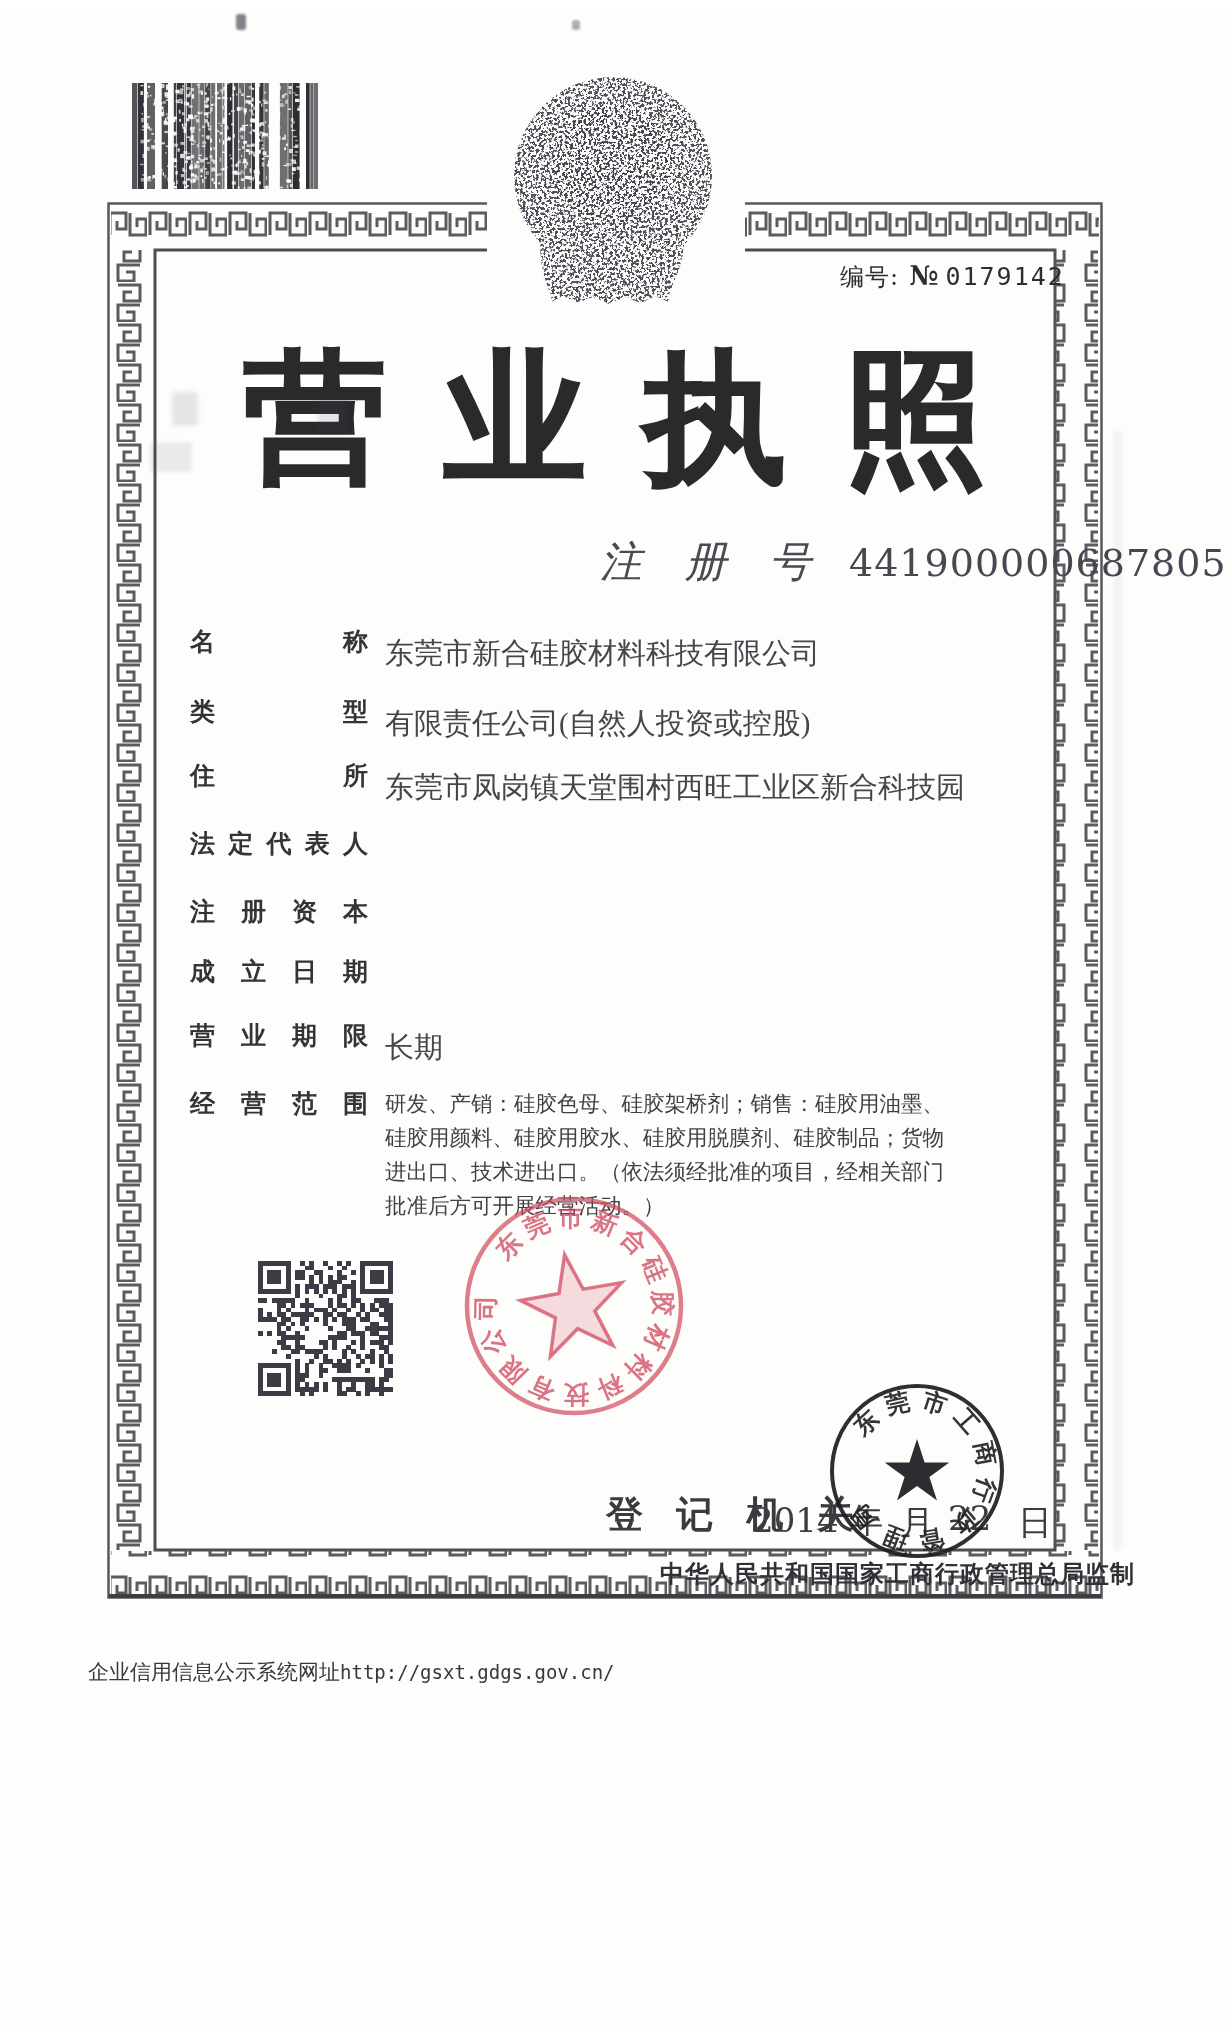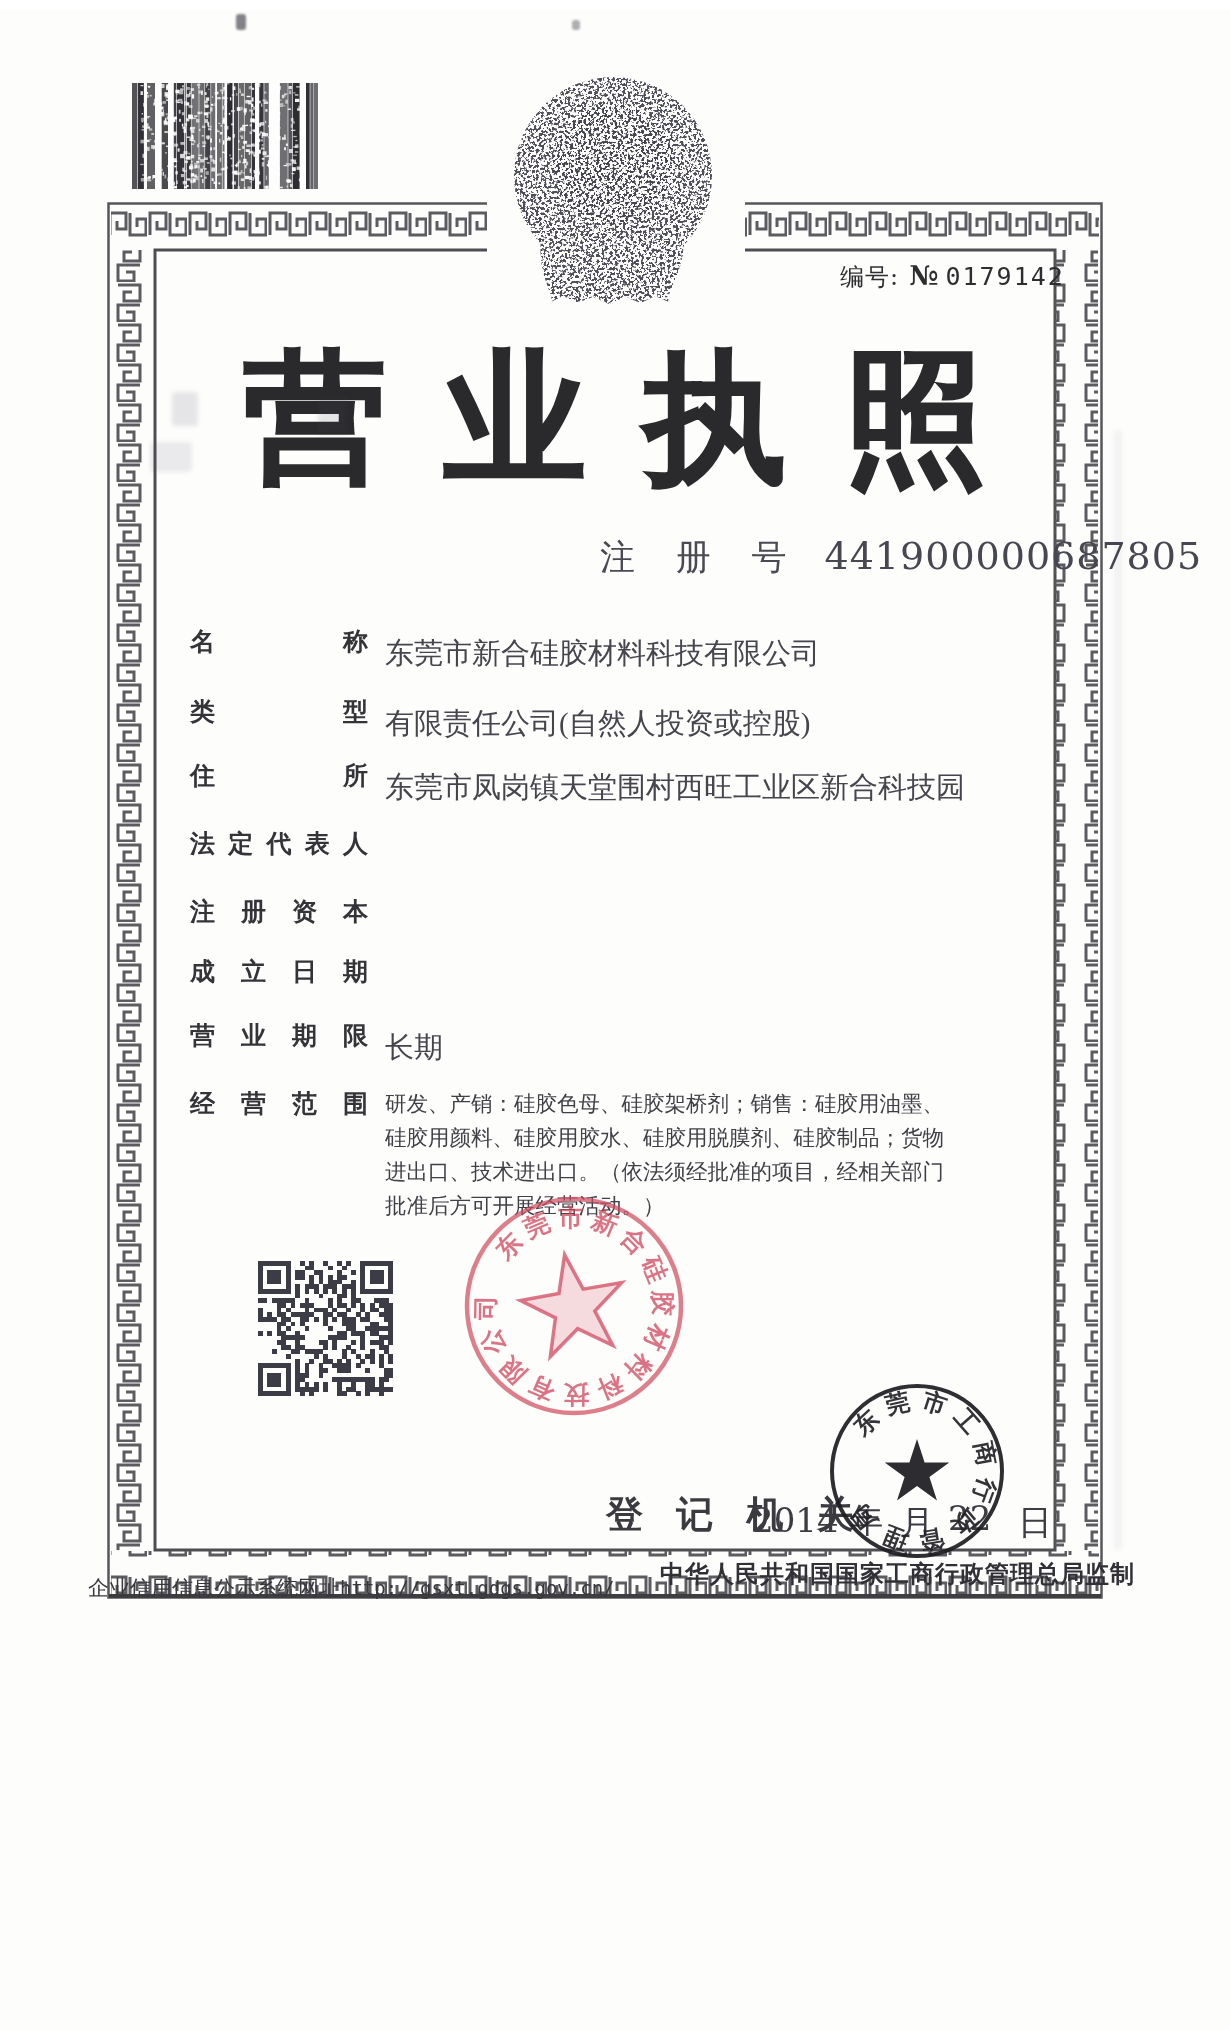--- a/index.html
+++ b/index.html
@@ -24,21 +24,21 @@
   #serial .no-sign{font-weight:bold;font-size:27px;padding:0 6px 0 10px;}
   #serial .digits{font-family:"DejaVu Sans Mono",monospace;font-size:25px;letter-spacing:2px;}
 
   
   #title{left:140px;top:330px;width:950px;text-align:center;font-size:142px;line-height:1.1;
          font-weight:900;color:#2a2a2c;letter-spacing:58px;text-indent:58px;
          -webkit-text-stroke:2px #2a2a2c;font-family:"DejaVu Sans",sans-serif;}
 
   
   #regno{left:600px;top:524px;white-space:nowrap;color:#4c4c55;}
-  #regno .lbl{font-size:35px;letter-spacing:16px;color:#4a4a52;font-family:"Liberation Serif",serif;}
+  #regno .lbl{font-size:42px;letter-spacing:16px;color:#4a4a52;font-family:"Liberation Serif",serif;font-style:italic;}
   #regno .val{font-size:38px;font-family:"DejaVu Serif",serif;letter-spacing:1px;color:#474752;padding-left:22px;}
 
   
   .frow-label{position:absolute;left:190px;width:178px;font-size:25px;font-weight:600;
               color:#333338;font-family:"Liberation Serif",serif;
               text-align:justify;text-align-last:justify;line-height:1.1;}
   .frow-value{position:absolute;left:385px;width:640px;font-size:29px;color:#45454d;
               font-family:"Liberation Serif",serif;white-space:nowrap;}
   #scope-value{white-space:normal;width:576px;font-size:21.5px;line-height:1.58;color:#3f3f46;font-family:Liberation Serif, serif;}
 
@@ -47,21 +47,21 @@
                  letter-spacing:12px;font-family:"Liberation Serif",serif;white-space:nowrap;}
   .date-seg{position:absolute;font-size:34px;color:#3c3c42;font-family:"DejaVu Serif",serif;white-space:nowrap;}
   #d1{left:752px;top:1488px;} #d2{left:900px;top:1490px;}
   #d3{left:948px;top:1488px;} #d4{left:1018px;top:1490px;}
 
   
   #company-seal{left:460px;top:1182px;opacity:.88;}
   #authority-seal{left:828px;top:1370px;opacity:.92;}
 
   
-  #footer-left{left:88px;top:1564px;font-size:21px;color:#37373c;white-space:nowrap;
+  #footer-left{left:88px;top:1648px;font-size:21px;color:#37373c;white-space:nowrap;
                font-family:"Liberation Serif",serif;}
   #footer-left .url{font-family:"DejaVu Sans Mono",monospace;font-size:19px;letter-spacing:0px;}
   #footer-right{left:660px;top:1548px;font-size:24px;font-weight:600;color:#303036;
                 letter-spacing:1px;font-family:"Liberation Serif",serif;white-space:nowrap;}
 
   
   .smudge{position:absolute;background:rgba(70,70,95,.13);filter:blur(2px);border-radius:3px;}
   #sm1{left:172px;top:382px;width:26px;height:34px;}
   #sm2{left:318px;top:388px;width:30px;height:36px;}
   #sm3{left:150px;top:432px;width:42px;height:30px;background:rgba(70,70,95,.10);}

